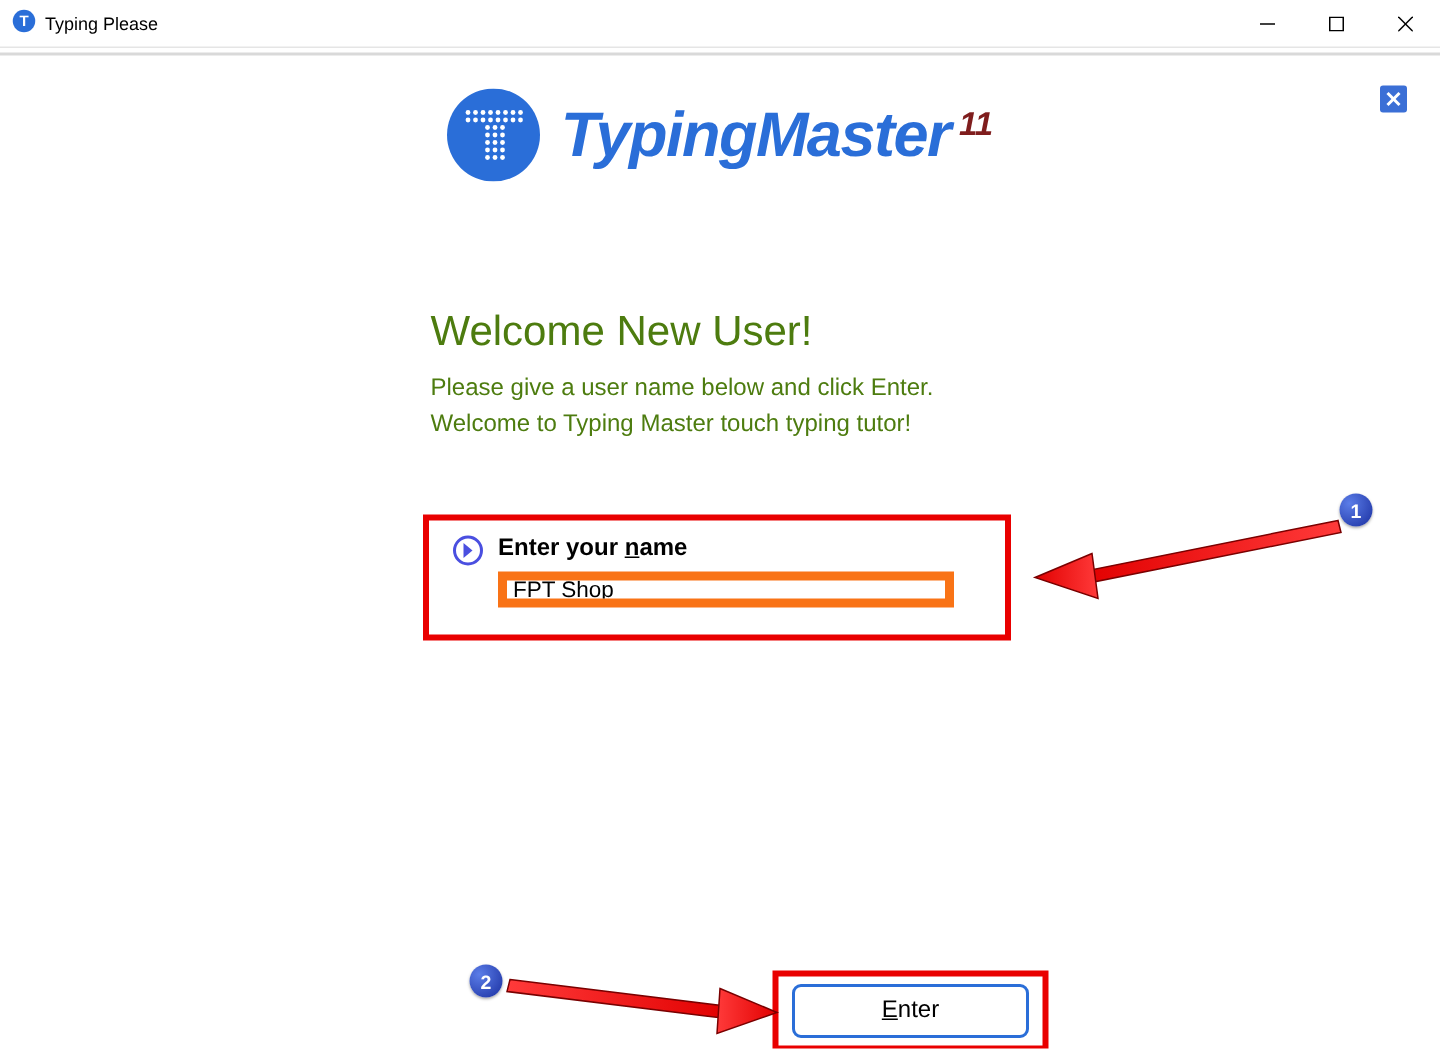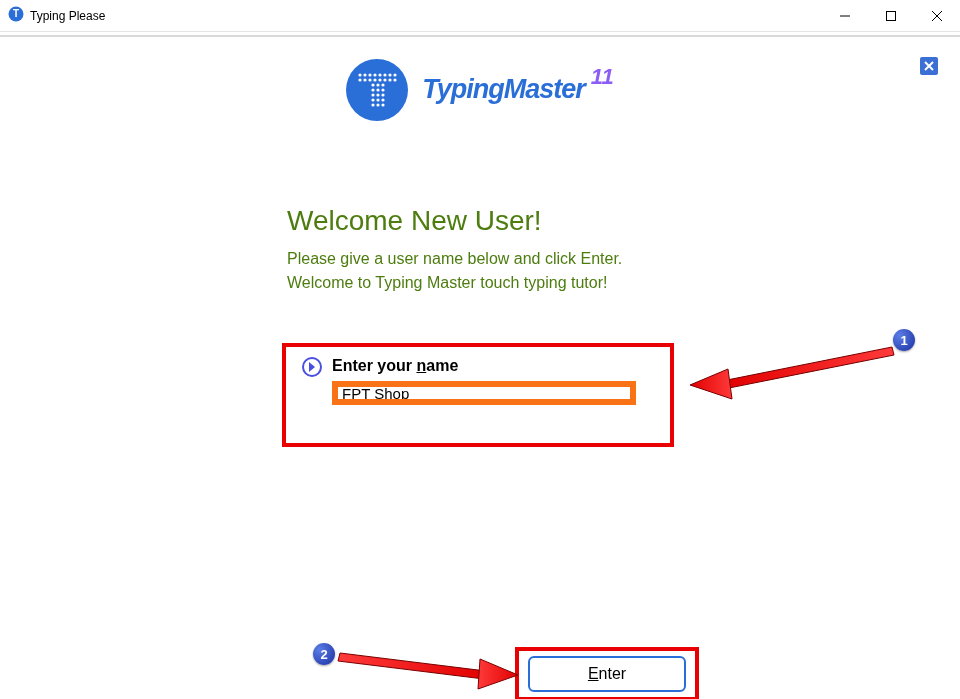--- a/index.html
+++ b/index.html
@@ -67,30 +67,30 @@
     }
     .brand-text {
       display: flex;
       align-items: baseline;
       gap: 6px;
     }
     .brand-main {
       font-family: "Trebuchet MS", "Arial", sans-serif;
       font-weight: 700;
       font-style: italic;
-      font-size: 27px;
+      font-size: 42px;
       color: #2a6ed8;
       letter-spacing: -1px;
     }
     .brand-sup {
       font-family: "Trebuchet MS", "Arial", sans-serif;
       font-weight: 700;
       font-style: italic;
       font-size: 22px;
-      color: #8b5cf6;
+      color: #7f1d1d;
       position: relative;
       top: -14px;
     }
     .logo-icon {
       width: 62px;
       height: 62px;
     }
     .inner-close {
       position: absolute;
       right: 22px;
@@ -130,21 +130,21 @@
     .welcome-line {
       font-size: 16px;
       line-height: 24px;
     }
     
     .name-region {
       position: absolute;
       left: 260px;
       top: 164px;
       width: 392px;
-      height: 104px;
+      height: 84px;
       border: 4px solid #e90000;
       padding: 20px 10px 10px 12px;
     }
     .arrow-bullet {
       display: inline-flex;
       align-items: center;
       justify-content: center;
       width: 20px; height: 20px;
       border-radius: 50%;
       border: 2px solid #4a4fe0;

